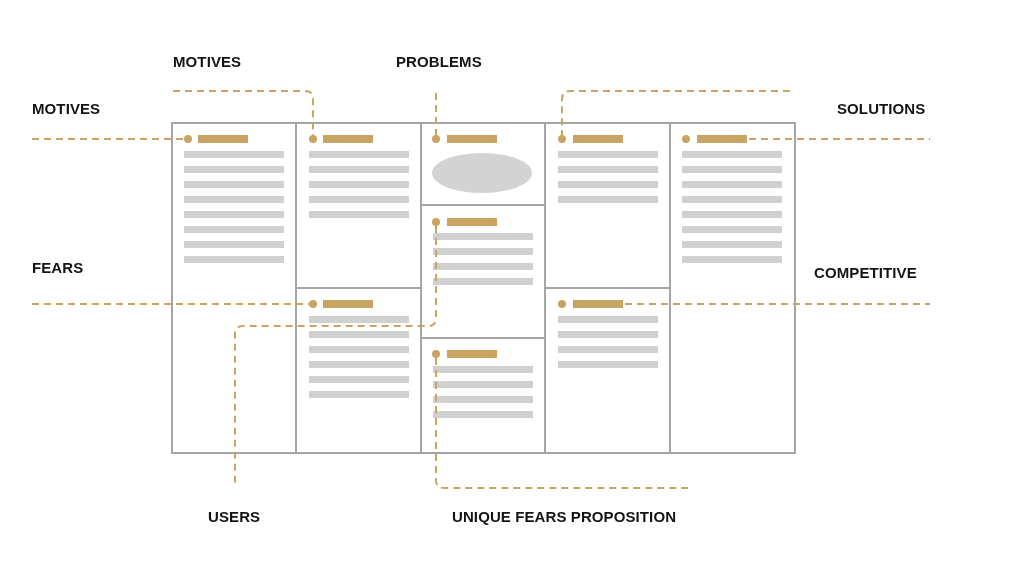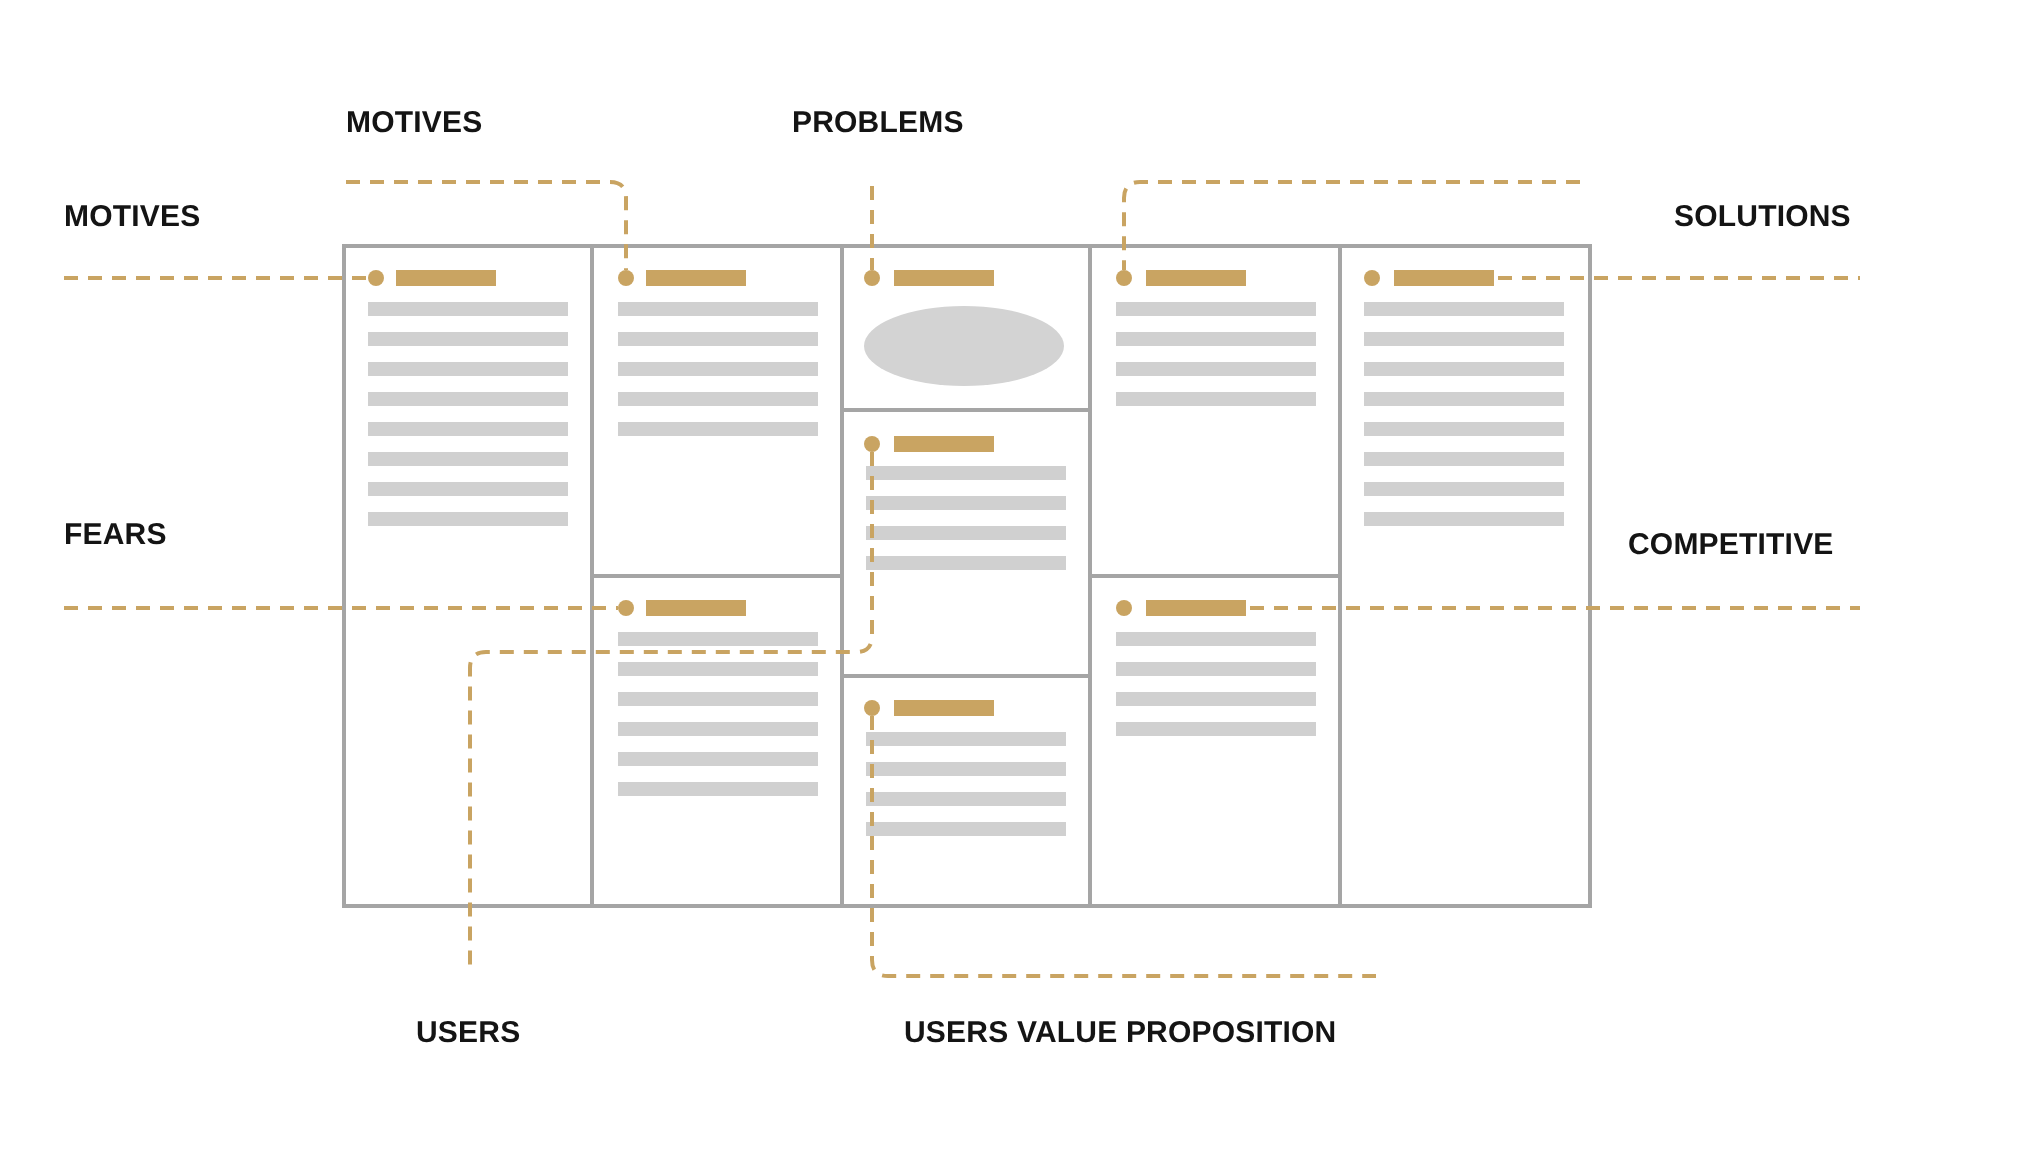--- a/index.html
+++ b/index.html
@@ -47,21 +47,21 @@
 
 <div id="canvas">
 
   <div class="label" style="left:173px; top:54px;">MOTIVES</div>
   <div class="label" style="left:396px; top:54px;">PROBLEMS</div>
   <div class="label" style="left:32px; top:101px;">MOTIVES</div>
   <div class="label" style="left:837px; top:101px;">SOLUTIONS</div>
   <div class="label" style="left:32px; top:260px;">FEARS</div>
   <div class="label" style="left:814px; top:265px;">COMPETITIVE</div>
   <div class="label" style="left:208px; top:509px;">USERS</div>
-  <div class="label" style="left:452px; top:509px;">USERS VALUE PROPOSITION</div>
+  <div class="label" style="left:452px; top:509px;">UNIQUE FEARS PROPOSITION</div>
 
   <div>
     <div class="hline" style="left:172px; top:122px; width:624px;"></div>
     <div class="hline" style="left:172px; top:452px; width:624px;"></div>
     <div class="vline" style="left:171px; top:122px; height:332px;"></div>
     <div class="vline" style="left:794px; top:122px; height:332px;"></div>
     <div class="vline" style="left:295px; top:122px; height:332px;"></div>
     <div class="vline" style="left:420px; top:122px; height:332px;"></div>
     <div class="vline" style="left:544px; top:122px; height:332px;"></div>
     <div class="vline" style="left:669px; top:122px; height:332px;"></div>

